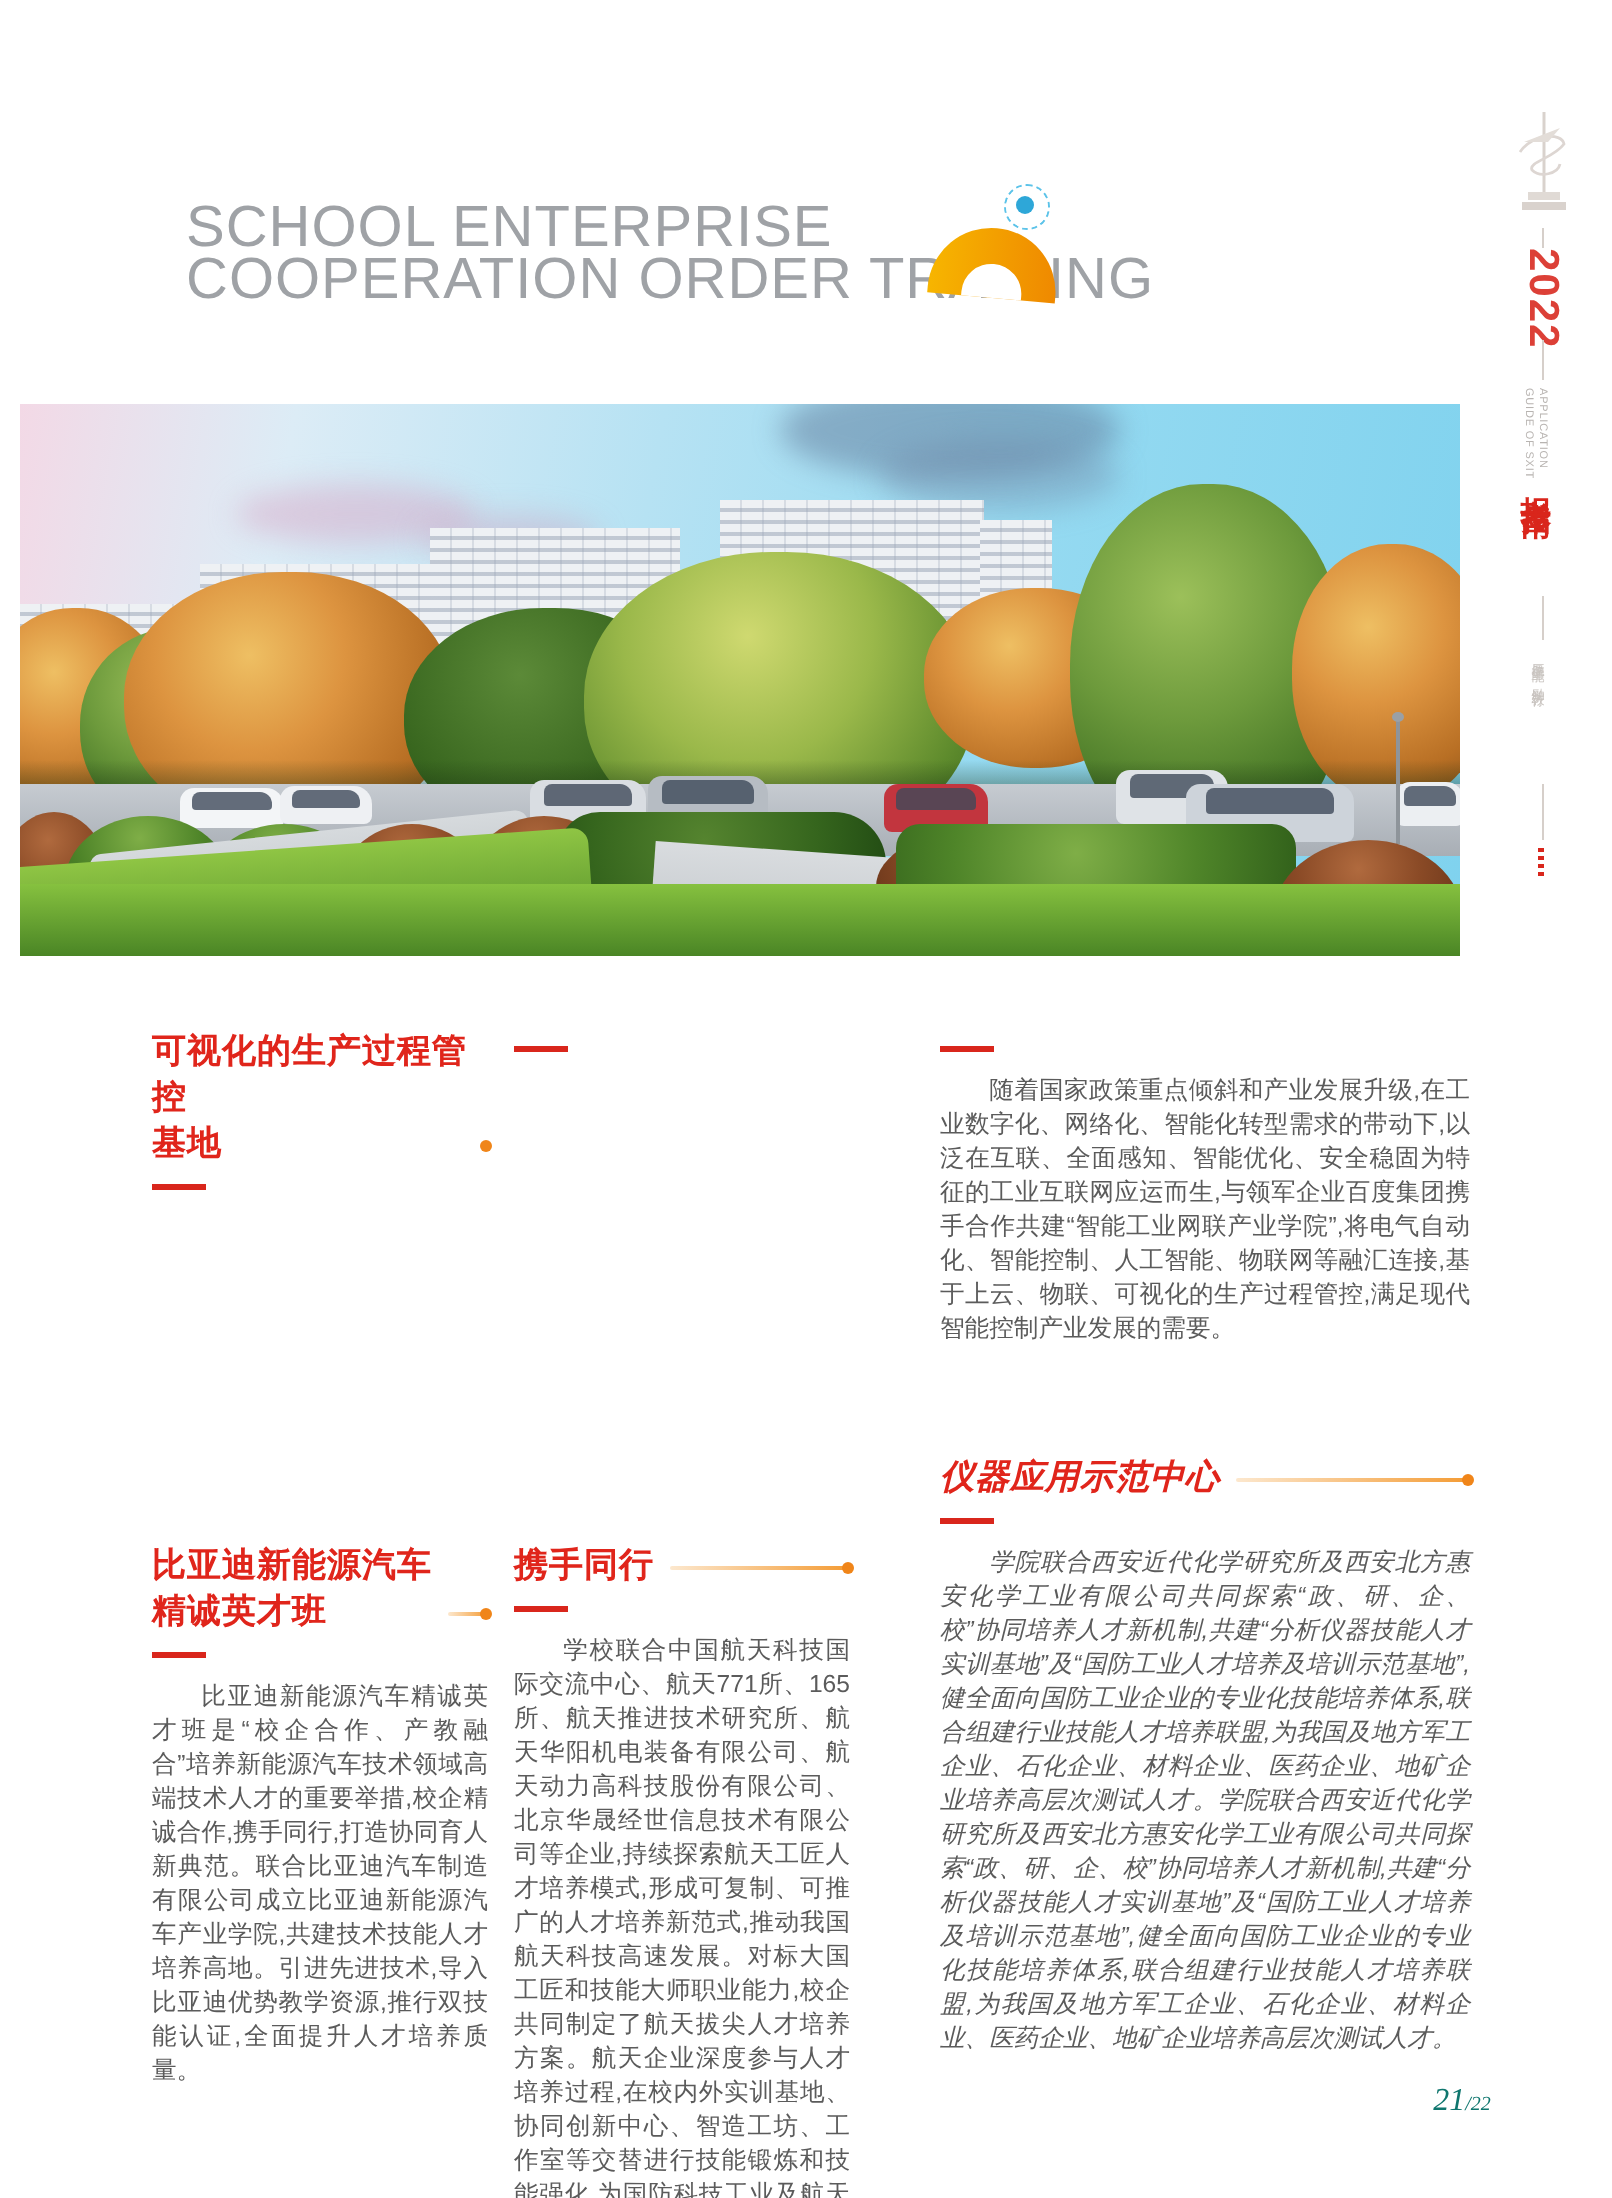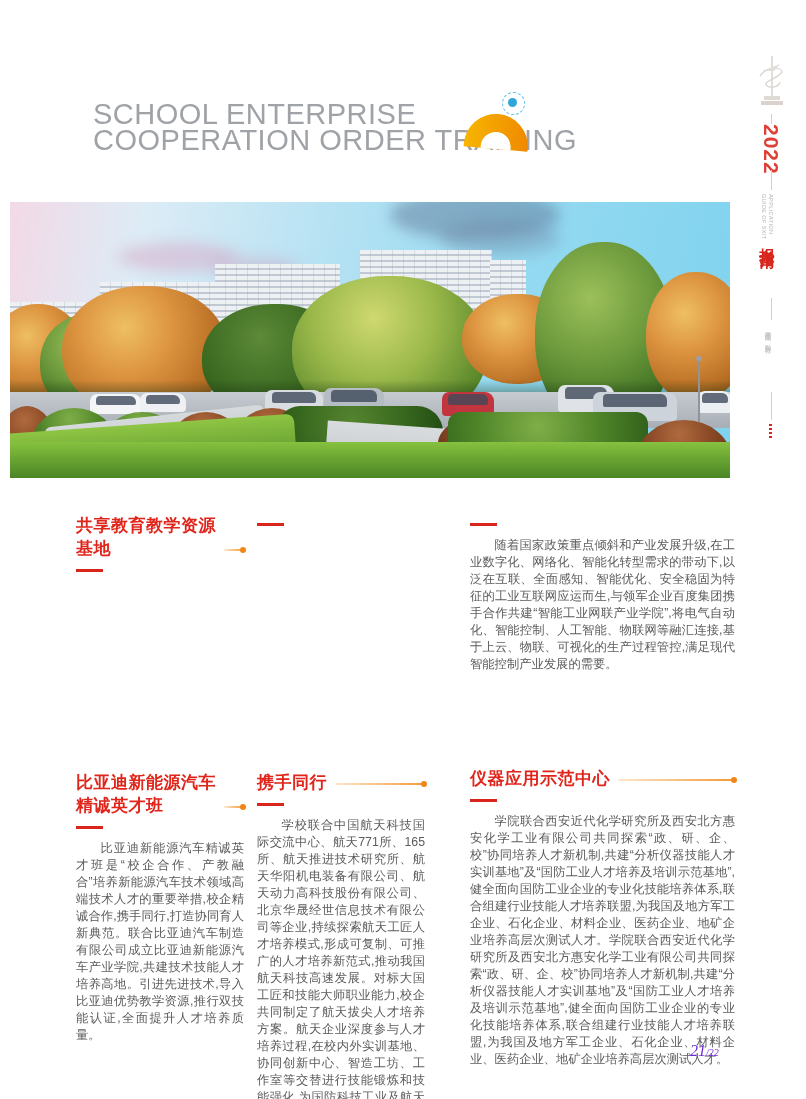--- a/index.html
+++ b/index.html
@@ -56,33 +56,33 @@
   .hr{background:radial-gradient(circle at 45% 25%,#b06a3e 0%,#8a4a26 45%,#5e2f16 100%);}
   .hg{background:radial-gradient(circle at 45% 22%,#7fae47 0%,#4f8529 50%,#2c5a18 100%);}
   .hd{background:radial-gradient(circle at 45% 22%,#55842f 0%,#35651d 55%,#1d4511 100%);}
   
   .sec{position:absolute;}
   .sec1{left:76px;top:514px;width:168px;}
   .sec2{left:257px;top:514px;width:168px;}
   .sec3{left:470px;top:514px;width:265px;}
   .sec4{left:76px;top:771px;width:168px;}
   .sec5{left:257px;top:771px;width:168px;}
-  .sec6{left:470px;top:767px;width:265px;}
+  .sec6{left:470px;top:727px;width:265px;font-style:italic;}
   .shead{display:flex;align-items:flex-end;}
   .htitle{margin:0;font-size:17px;line-height:23px;color:#e0251b;letter-spacing:.5px;
     font-weight:bold;white-space:pre-line;}
   .hline{flex:1;height:2px;margin:0 0 9px 8px;border-radius:2px;position:relative;
     background:linear-gradient(to right,rgba(244,162,60,.25),#f49b33);}
   .hline::after{content:"";position:absolute;right:-2px;top:-2px;width:6px;height:6px;border-radius:50%;background:#f08519;}
   .hdash{width:27px;height:3px;background:#d9261c;margin-top:9px;}
   .sbody{margin:11px 0 0;font-size:12.3px;line-height:17px;color:#5b5b5b;
     text-align:justify;text-indent:2em;}
   
-  .pagenum{position:absolute;left:690px;top:1042px;width:82px;
-    font-family:"Liberation Serif","DejaVu Serif",serif;font-style:italic;color:#6d28d9;}
+  .pagenum{position:absolute;left:690px;top:1042px;width:82px;text-align:center;
+    font-family:"Liberation Serif","DejaVu Serif",serif;font-style:italic;color:#0f766e;}
   .pn-cur{font-size:16px;}
   .pn-tot{font-size:10px;}
 </style>
 </head>
 <body>
 
 <div class="header-title">
   <div>SCHOOL ENTERPRISE</div>
   <div>COOPERATION ORDER TRAINING</div>
 </div>
@@ -158,21 +158,21 @@
   <div class="mound hr" style="left:428px;top:212px;width:104px;height:42px;"></div>
   <div class="hg" style="left:438px;top:210px;width:200px;height:66px;border-radius:12px;"></div>
   <div class="mound hr" style="left:626px;top:218px;width:96px;height:58px;"></div>
   <div class="path" style="left:556px;top:250px;width:170px;height:26px;background:#cfd4d8;transform:rotate(2deg);"></div>
   <div style="left:-14px;top:222px;width:300px;height:58px;background:linear-gradient(180deg,#8fc544,#4e8b27);transform:rotate(-4deg);border-radius:8px;"></div>
   <div style="left:0;top:240px;width:720px;height:36px;background:linear-gradient(180deg,#86c13f,#4a8525);"></div>
 </div>
 
 <section class="sec sec1">
   <div class="shead">
-    <h2 class="htitle">共享教育教学资源
+    <h2 class="htitle">可视化的生产过程管控
 基地</h2>
     <span class="hline"></span>
   </div>
   <div class="hdash"></div>
 </section>
 
 <section class="sec sec2 no-line">
   <div class="hdash"></div>
 </section>
 

